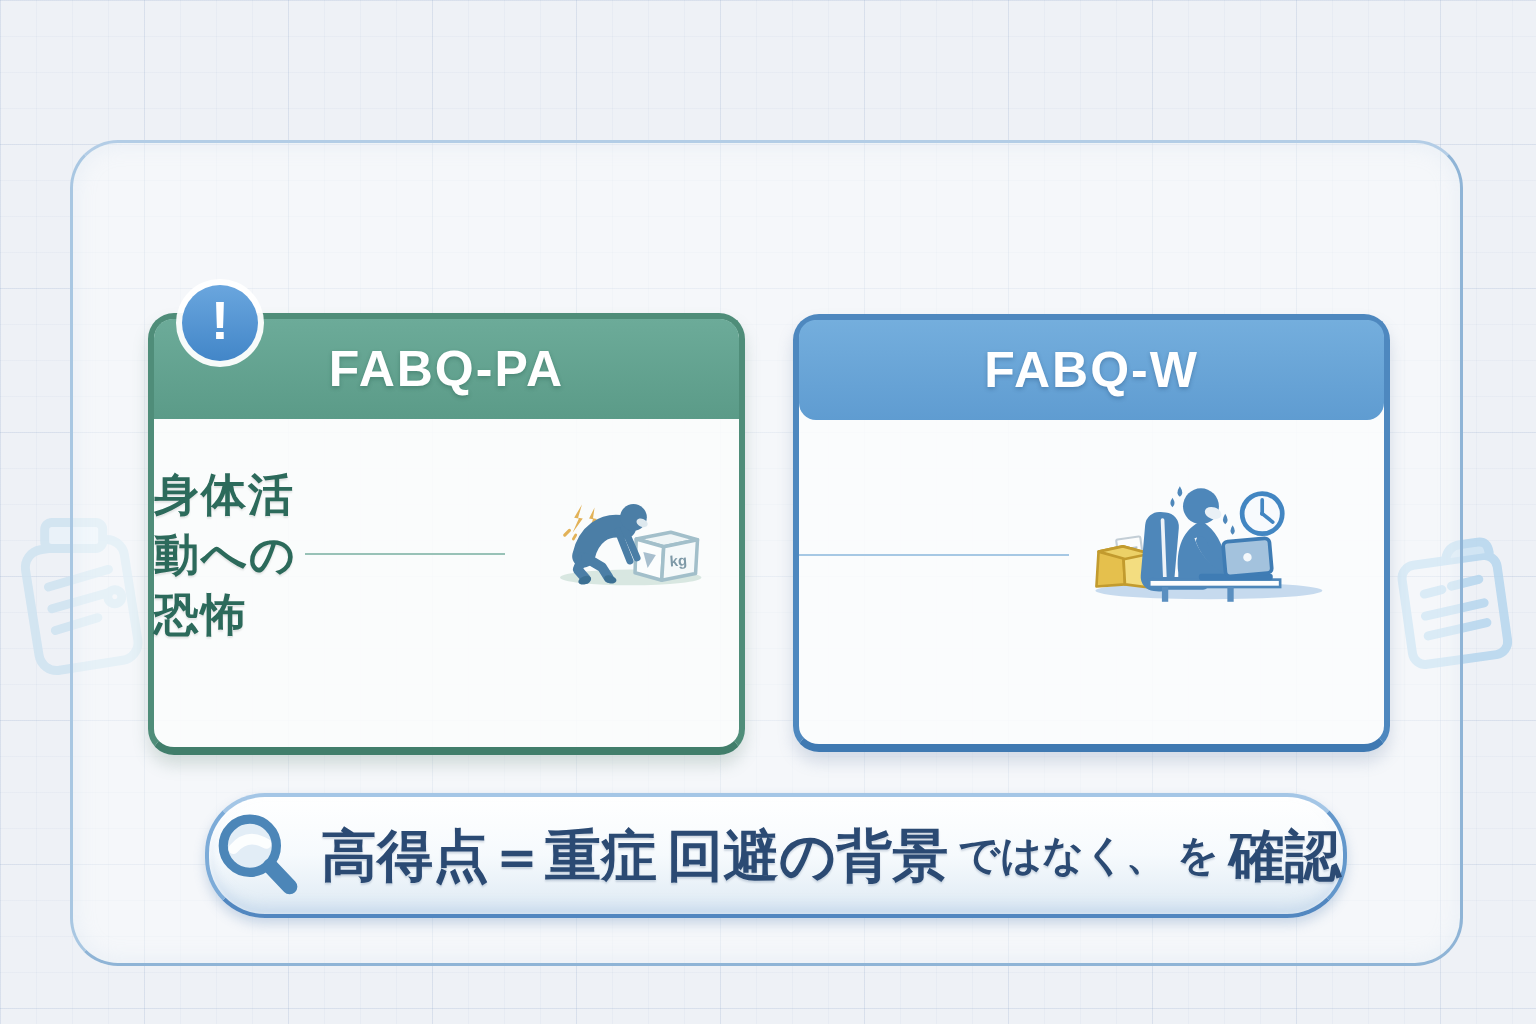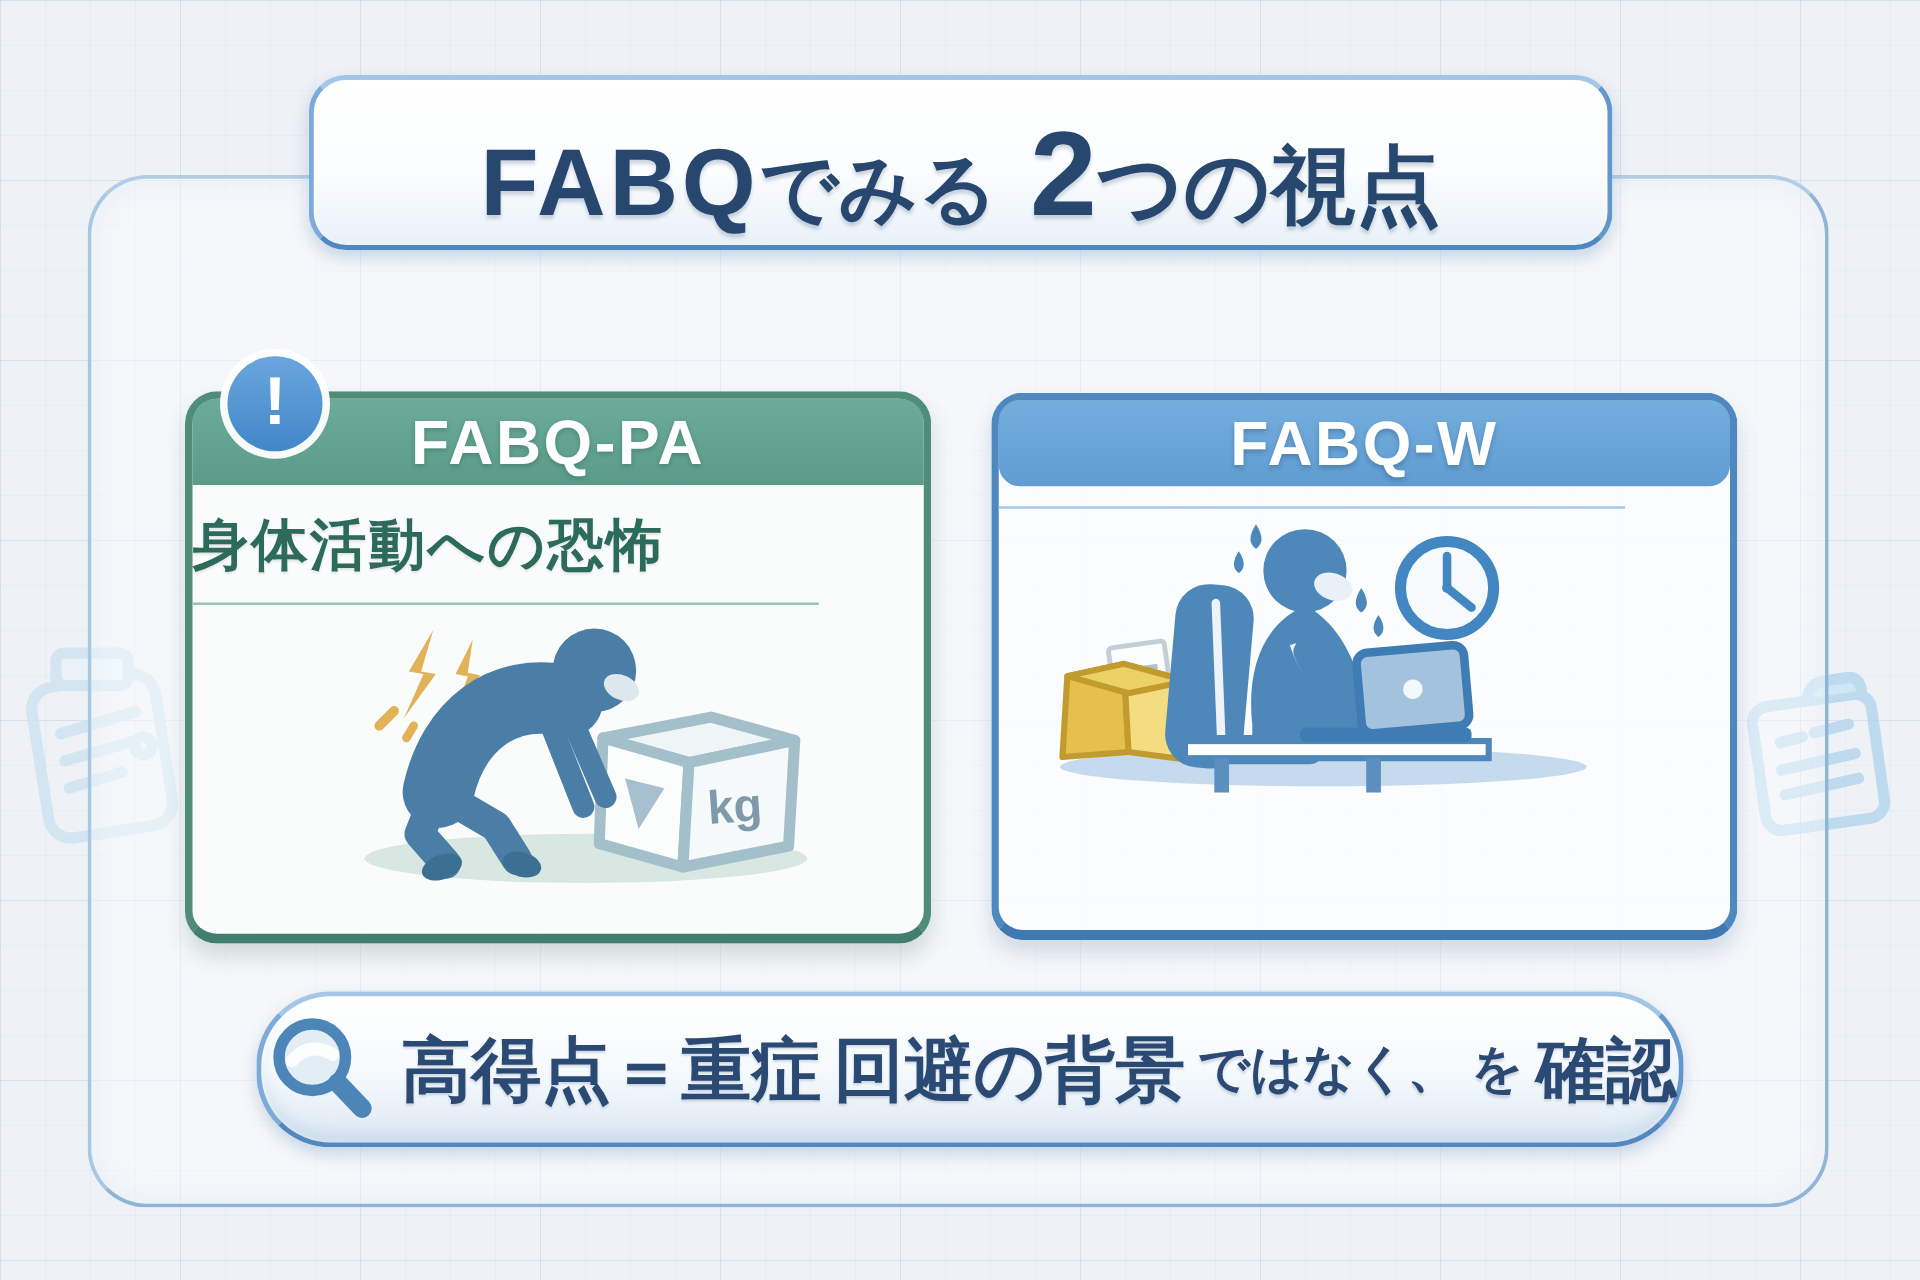--- a/index.html
+++ b/index.html
@@ -45,25 +45,25 @@
   .t-rest{ font-size:68px; }
 
   .subtitle-row{
     position:absolute; left:0; top:224px; width:100%; text-align:center;
     font-size:44px; font-weight:bold; color:#2b567c; letter-spacing:2px;
     text-shadow:0 2px 2px rgba(45,75,115,.18);
   }
 
   .card{ position:absolute; border-radius:26px; }
   .card-header{
-    height:69px; border-radius:19px 19px 0 0; color:#ffffff;
+    height:100px; border-radius:19px 19px 0 0; color:#ffffff;
     display:flex; align-items:center; justify-content:center;
     font-size:50px; font-weight:bold; letter-spacing:2px;
   }
-  .card-body{ display:flex; flex-direction:column; }
+  .card-body{ display:flex; flex-direction:row; align-items:center; }
   .card-heading{ font-size:45px; font-weight:bold; margin-top:18px; letter-spacing:2px; text-shadow:0 2px 2px rgba(0,0,0,.10); }
   .divider{ width:calc(100% - 84px); height:2px; margin-top:16px; }
   .illus{ width:100%; height:250px; display:block; margin-top:4px; }
 
   .card-pa{
     left:148px; top:313px; width:597px; height:442px;
     border:6px solid #4f8d79; border-bottom:8px solid #417e6b;
     background:rgba(251,253,253,0.82);
     box-shadow:0 10px 16px rgba(85,125,110,.22);
   }
@@ -117,26 +117,20 @@
       <path d="M58 22 q 4 -12 16 -12 l 18 0 q 10 0 10 12" fill="#cde4f4"></path>
       <line x1="32" y1="54" x2="50" y2="52"></line>
       <line x1="60" y1="50" x2="88" y2="47"></line>
       <line x1="30" y1="76" x2="90" y2="71"></line>
       <line x1="30" y1="96" x2="90" y2="91"></line>
     </g>
   </svg>
 
   <div class="outer-frame"></div>
 
-  <div class="title-banner">
-    <span class="title-seg t-fabq">FABQ</span>
-    <span class="title-seg t-demiru">でみる</span>
-    <span class="title-seg t-two">2</span>
-    <span class="title-seg t-rest">つの視点</span>
-  </div>
 
 
   <div class="card card-pa">
     <svg class="badge" viewBox="0 0 92 92">
       <defs>
         <linearGradient id="badgeGrad" x1="0" y1="0" x2="0" y2="1">
           <stop offset="0" stop-color="#6aa6de"></stop>
             <stop offset="1" stop-color="#4286c8"></stop>
         </linearGradient>
       </defs>

